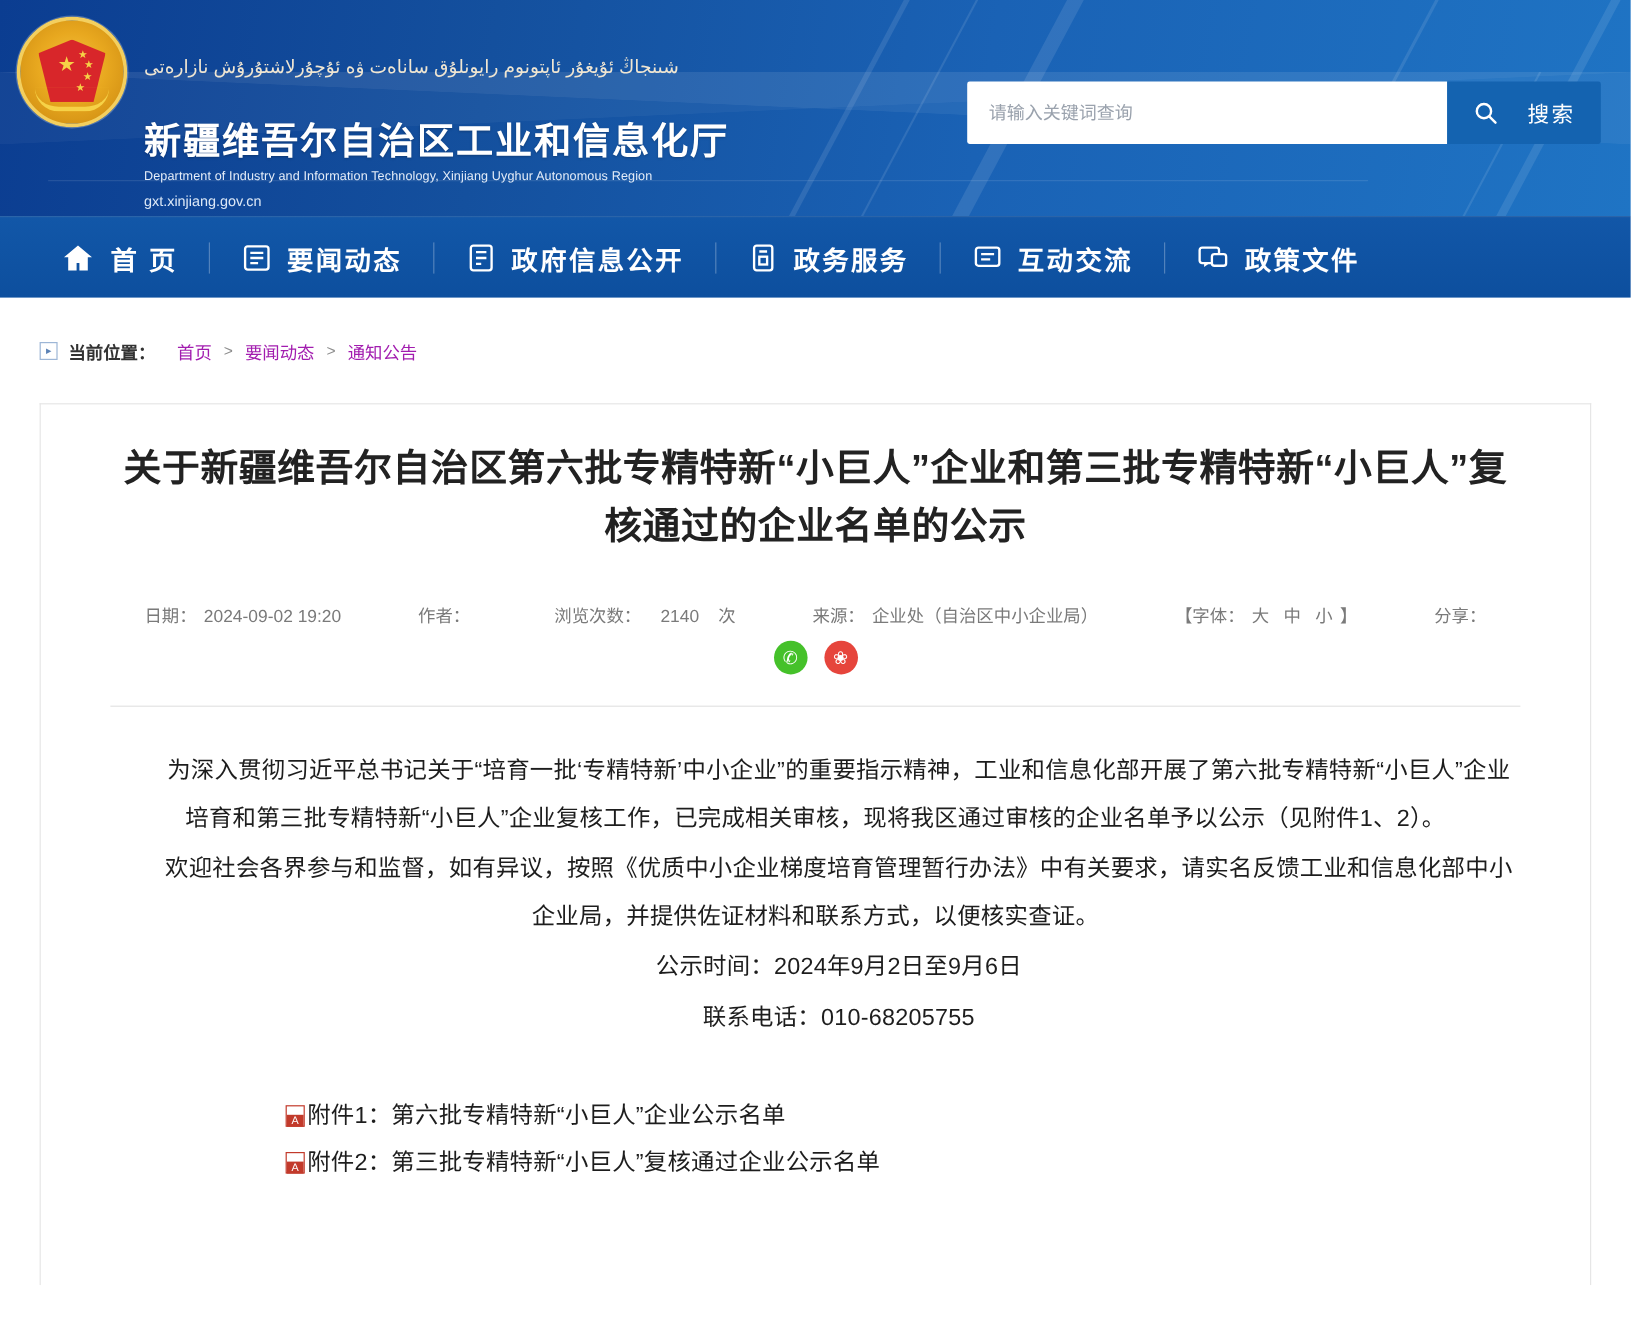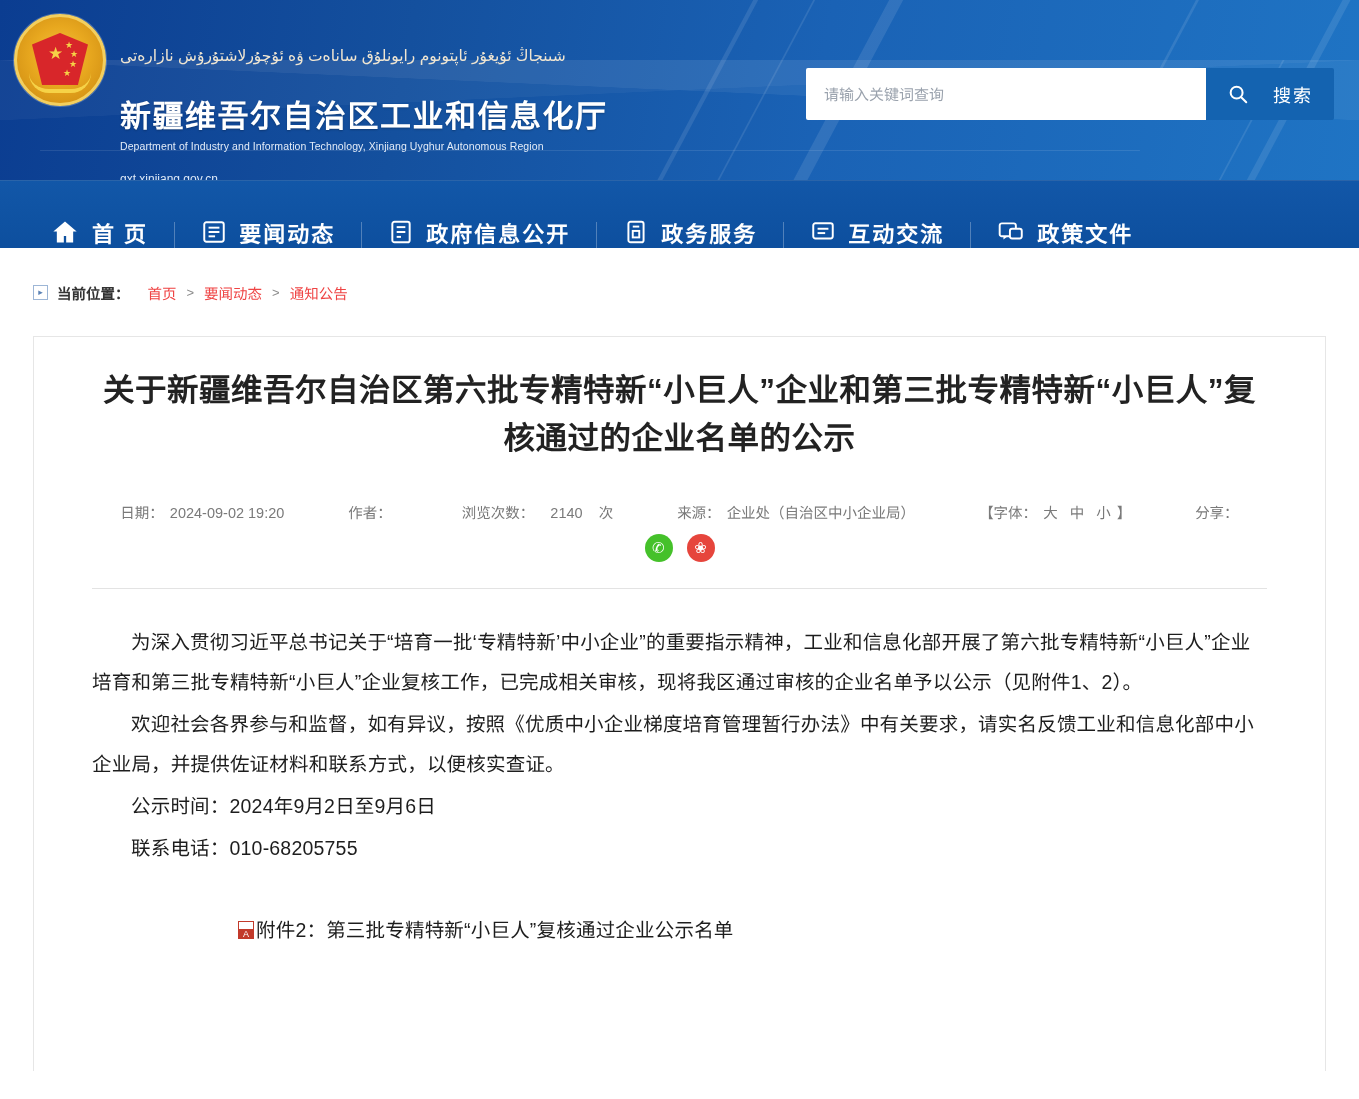--- a/index.html
+++ b/index.html
@@ -104,21 +104,21 @@
   .en-line {
     font-size: 10.5px;
     color: #e3ecf8;
     margin-top: 4px;
     letter-spacing: .1px;
     white-space: nowrap;
   }
   .url-line {
     font-size: 12px;
     color: #dce8f7;
-    margin-top: 20px;
+    margin-top: 8px;
   }
 
   .search-wrap {
     position: absolute;
     right: 25px; top: 68px;
     display: flex;
     height: 52px;
   }
   .search-input {
     width: 400px; height: 52px;
@@ -145,21 +145,21 @@
     font-family: "Liberation Sans", sans-serif;
   }
   .search-btn svg { flex: none; }
 
   
   .main-nav {
     height: 68px;
     background: linear-gradient(180deg, #1257a8 0%, #0d4f9e 100%);
     border-top: 1px solid rgba(255,255,255,.12);
     display: flex;
-    align-items: flex-end;
+    align-items: center;
     padding-left: 24px;
     position: relative;
   }
   .nav-item {
     display: flex; align-items: center;
     gap: 12px;
     color: #fff;
     font-size: 22px;
     font-weight: bold;
     padding: 0 26px;
@@ -187,21 +187,21 @@
     color: #5b82b5;
     font-size: 9px;
     display: inline-flex; align-items: center; justify-content: center;
     margin-right: 9px;
   }
   .crumb-label {
     font-size: 14.5px; color: #333; font-weight: bold;
     margin-right: 18px;
   }
   .crumb-link {
-    font-size: 14.5px; color: #ef4444; cursor: pointer;
+    font-size: 14.5px; color: #a21caf; cursor: pointer;
   }
   .crumb-arrow { font-size: 13px; color: #8c8c8c; margin: 0 10px; }
 
   
   .article-card {
     margin: 0 33px;
     background: #fff;
     border: 1px solid #e6e6e6;
     border-bottom: none;
     min-height: 735px;
@@ -245,20 +245,21 @@
   .rule {
     border: none; border-top: 1px solid #e3e3e3;
     margin: 26px 0 34px 0;
   }
 
   .art-body {
     font-size: 19.5px;
     color: #1d1d1d;
     line-height: 2.05;
     letter-spacing: .2px;
+    text-align: center;
   }
   .art-body p { margin: 0 0 2px 0; }
   .indent { text-indent: 2em; }
   .attachments { margin-top: 42px; padding-left: 146px; }
   .att-row {
     display: flex; align-items: center;
     font-size: 19.5px; color: #1d1d1d;
     line-height: 2.0;
     cursor: pointer;
   }
@@ -456,17 +457,21 @@
 
   <div class="art-body">
     <p class="indent">为深入贯彻习近平总书记关于“培育一批‘专精特新’中小企业”的重要指示精神，工业和信息化部开展了第六批专精特新“小巨人”企业培育和第三批专精特新“小巨人”企业复核工作，已完成相关审核，现将我区通过审核的企业名单予以公示（见附件1、2）。</p>
     <p class="indent">欢迎社会各界参与和监督，如有异议，按照《优质中小企业梯度培育管理暂行办法》中有关要求，请实名反馈工业和信息化部中小企业局，并提供佐证材料和联系方式，以便核实查证。</p>
     <p class="indent">公示时间：2024年9月2日至9月6日</p>
     <p class="indent">联系电话：010-68205755</p>
 
     <div class="attachments">
       <div class="att-row">
         <span class="pdf-ico"></span>
+        <span>附件1：第六批专精特新“小巨人”企业公示名单</span>
+      </div>
+      <div class="att-row">
+        <span class="pdf-ico"></span>
         <span>附件2：第三批专精特新“小巨人”复核通过企业公示名单</span>
       </div>
     </div>
   </div>
 </div>
 
 </body></html>

